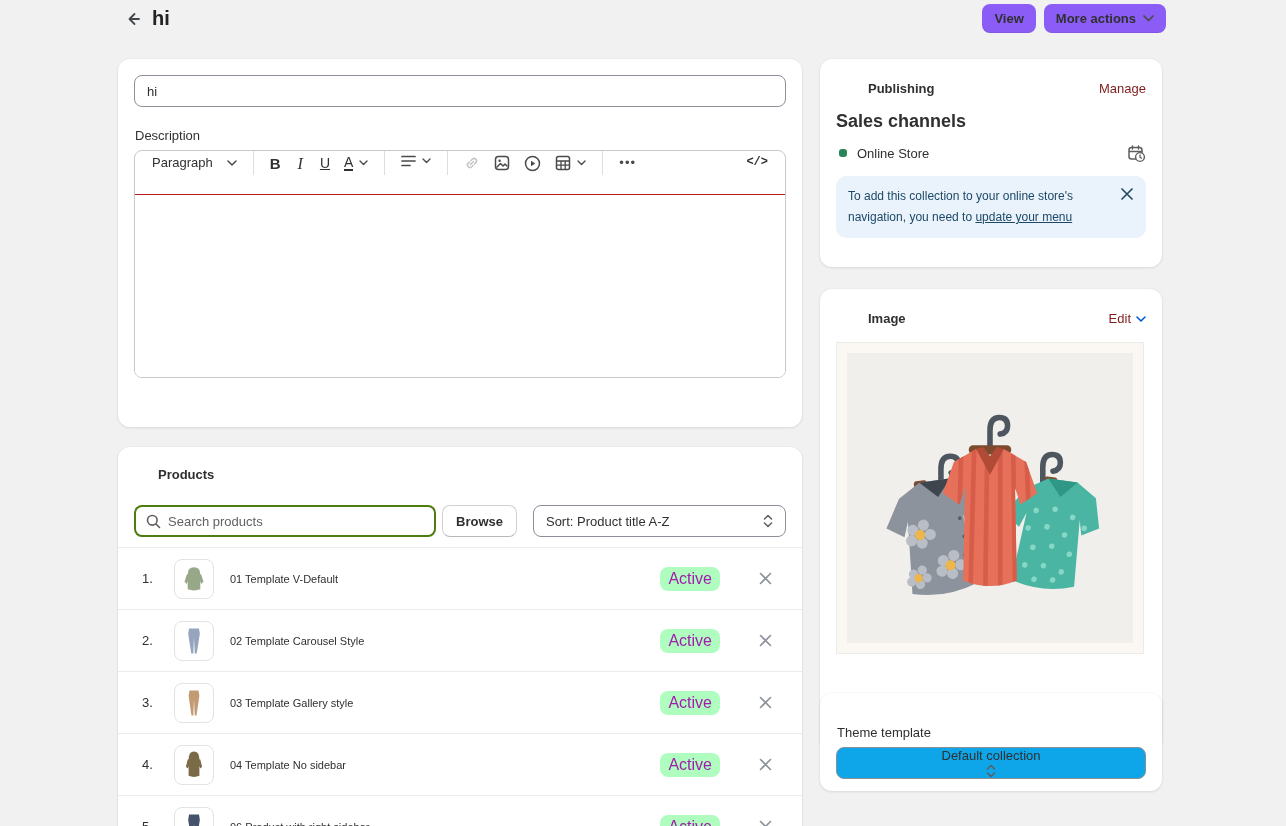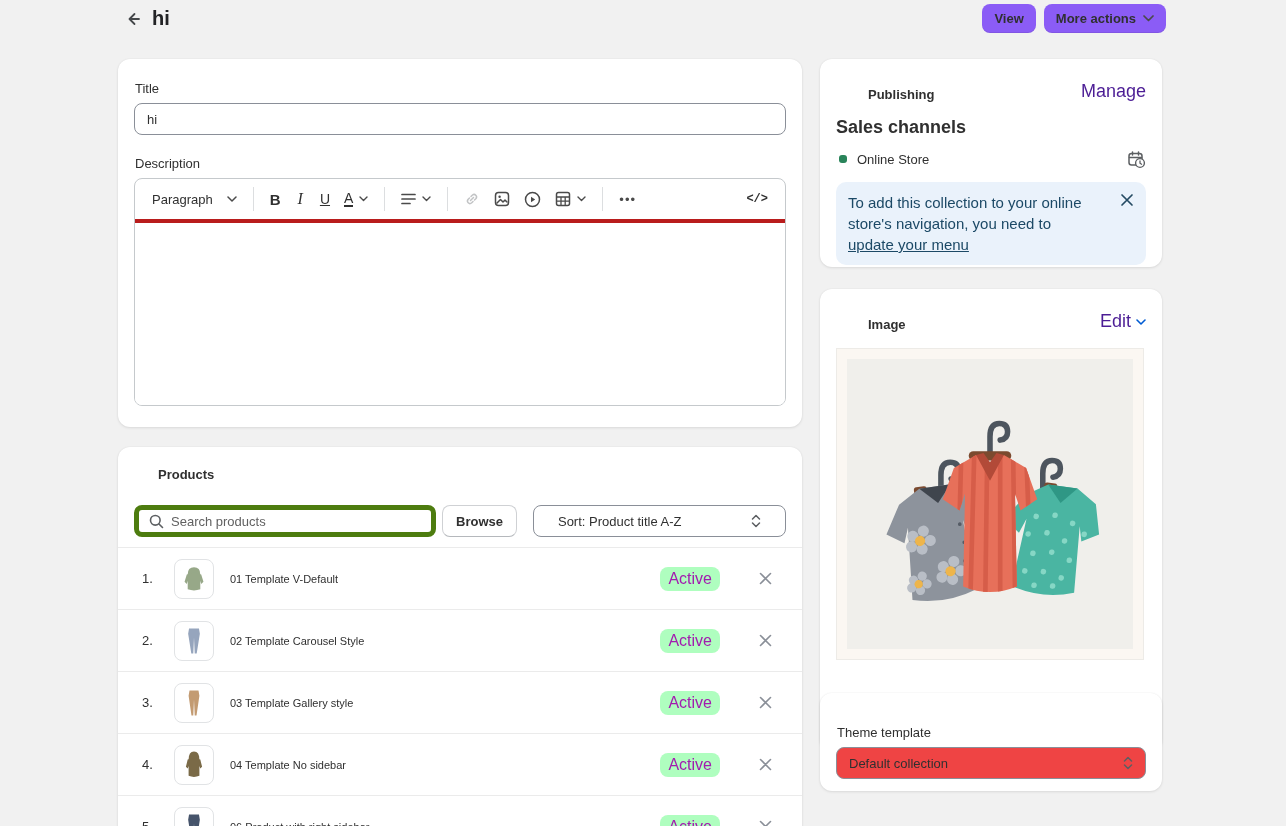--- a/index.html
+++ b/index.html
@@ -39,50 +39,50 @@
 
   .field-label { display:block; font-size:13px; color:#303030; margin:6px 0 7px 1px; }
   .text-input {
     width:100%; height:32px; border:1px solid #8a8f98; border-radius:8px;
     padding:0 12px; font-size:13px; color:#303030; background:#fff; outline:none;
     font-family:"Liberation Sans", sans-serif;
   }
   
   .desc-label { margin-top:21px; }
   .editor { border:1px solid #c5c9cc; border-radius:8px; height:228px; overflow:hidden; background:#fff; }
-  .editor-toolbar { height:44px; border-bottom:4px solid #b91c1c; display:flex; align-items:center; padding:0 12px; gap:4px; }
+  .editor-toolbar { height:44px; border-bottom:1px solid #b91c1c; display:flex; align-items:flex-start; padding:0 12px; gap:4px; }
   .tb-item { display:flex; align-items:center; gap:6px; padding:4px 5px; border-radius:6px; cursor:pointer; color:#303030; }
   .tb-sep { width:1px; height:24px; background:#dcdee0; margin:0 7px; }
   .tb-b { font-weight:800; font-size:15px; }
   .tb-i { font-family:"Liberation Serif", serif; font-style:italic; font-size:16px; padding:4px 8px; }
   .tb-u { text-decoration:underline; font-size:14px; }
   .tb-a { font-size:14px; border-bottom:2px solid #303030; line-height:14px; }
   .tb-dots { font-size:13px; letter-spacing:1px; color:#4a4a4a; }
   .tb-spacer { flex:1; }
   .tb-code { font-family:"Liberation Mono", monospace; font-size:12px; font-weight:700; }
   .tb-disabled { opacity:.42; }
   .editor-body { height:184px; background:#fff; cursor:text; }
   
   .products-heading { font-size:13px; font-weight:700; margin:4px 16px 0;padding-left:24px; }
   .products-controls { display:flex; align-items:center; margin:23px 16px 0; }
   .search-box {
-    width:302px; height:32px; border:5px solid #4d7c0f; border-radius:8px;
+    width:302px; height:32px; border:2px solid #4d7c0f; border-radius:8px;
     display:flex; align-items:center; padding:0 10px; gap:7px; background:#fff;
   }
   .search-box input { border:none; outline:none; flex:1; font-size:13px; color:#303030; font-family:"Liberation Sans", sans-serif; }
   .search-box input::placeholder { color:#616161; }
   .browse-btn {
     margin-left:6px; height:32px; padding:0 13px; background:#fff;
     border:1px solid #cfd1d4; border-bottom-color:#b5b8bc; border-radius:8px;
     font-size:13px; font-weight:600; color:#303030; cursor:pointer;
     font-family:"Liberation Sans", sans-serif;
   }
   .sort-select {
     margin-left:16px; flex:1; height:32px; border:1px solid #8a8f98; border-radius:8px;
-    display:flex; align-items:center; padding:0 24px; cursor:pointer; background:#fff;
+    display:flex; align-items:center; padding:0 12px; cursor:pointer; background:#fff;
   }
   .sort-select span { flex:1; font-size:13px; color:#303030; }
   .product-rows { margin-top:10px; }
   .product-row {
     height:62px; border-top:1px solid #ebebeb;
     display:flex; align-items:center; padding:0 24px;
   }
   .row-index { width:20px; font-size:13px; color:#303030; }
   .thumb {
     width:40px; height:40px; border:1px solid #e1e3e5; border-radius:8px;
@@ -90,42 +90,42 @@
   }
   .row-title { margin-left:16px; font-size:11px; color:#303030; flex:1; }
   .badge {
     background:#affebf; color:#a21caf; font-size:16px; border-radius:8px;
     padding:3px 8px; font-weight:400;
   }
   .row-remove { margin-left:36px; width:18px; height:18px; display:flex; align-items:center; justify-content:center; cursor:pointer; margin-right:4px; }
   
   .card-head-row { display:flex; align-items:flex-end; justify-content:space-between; margin-top:6px;padding-left:32px; }
   .card-heading { font-size:13px; font-weight:700; color:#303030; }
-  .link { color:#4c1d95; font-size:18px; text-decoration:none; cursor:pointer; display:flex; align-items:center; gap:5px; }
+  .link { color:#7f1d1d; font-size:13px; text-decoration:none; cursor:pointer; display:flex; align-items:center; gap:5px; }
   .sub-heading { font-size:18px; font-weight:700; margin-top:15px; }
   .channel-row { display:flex; align-items:center; margin-top:11px; }
   .channel-dot { width:8px; height:8px; border-radius:3px; background:#29845a; margin:0 10px 0 3px; }
   .channel-name { flex:1; font-size:13px; }
   .banner {
     margin-top:13px; background:#eaf2fb; border-radius:10px; padding:10px 12px;
     display:flex; position:relative;
   }
-  .banner-text { width:252px; font-size:15px; line-height:21px; color:#1c4966; }
+  .banner-text { width:252px; font-size:12px; line-height:21px; color:#1c4966; }
   .banner-text a { color:#1c4966; text-decoration:underline; cursor:pointer; }
   .banner-close { position:absolute; right:10px; top:11px; width:16px; height:16px; cursor:pointer; }
   
   .image-frame {
     margin-top:16px; width:308px; height:312px; background:#fbf7f2;
     border:1px solid #edebe7; position:relative;
   }
   .image-inner { position:absolute; left:10px; right:10px; top:10px; bottom:10px; background:#f0efeb; display:flex; align-items:center; justify-content:center; }
   
   .select-box {
     margin-top:7px; width:100%; height:32px; border:1px solid #8a8f98; border-radius:8px;
-    display:flex; align-items:center; padding:0 12px; cursor:pointer; background:#ef4444;
+    display:flex; align-items:center; padding:0 12px; cursor:pointer; background:#0ea5e9;flex-direction:column;
   }
   .select-box span { flex:1; font-size:13px; color:#303030; }
   svg { display:block; }
 </style>
 </head>
 <body>
 
 <div class="topbar">
   <div class="back-btn">
     <svg width="18" height="18" viewBox="0 0 18 18">
@@ -140,21 +140,20 @@
     <button class="gbtn">
       <span>More actions</span>
       <svg width="11" height="7" viewBox="0 0 11 7">
           <path d="M1 1 L5.5 5.5 L10 1" stroke="#4a4a4a" stroke-width="1.7" fill="none" stroke-linecap="round" stroke-linejoin="round"></path>
         </svg>
     </button>
   </div>
 </div>
 
 <div class="card details-card">
-  <label class="field-label">Title</label>
   <input class="text-input" value="hi" style="">
   <label class="field-label desc-label">Description</label>
   <div class="editor">
     <div class="editor-toolbar">
       <div class="tb-item">
         <span>Paragraph</span>
         <svg width="10" height="6" viewBox="0 0 10 6" style="margin-left:8px">
             <path d="M1 1 L5 5 L9 1" stroke="#4a4a4a" stroke-width="1.5" fill="none" stroke-linecap="round" stroke-linejoin="round"></path>
           </svg>
       </div>

